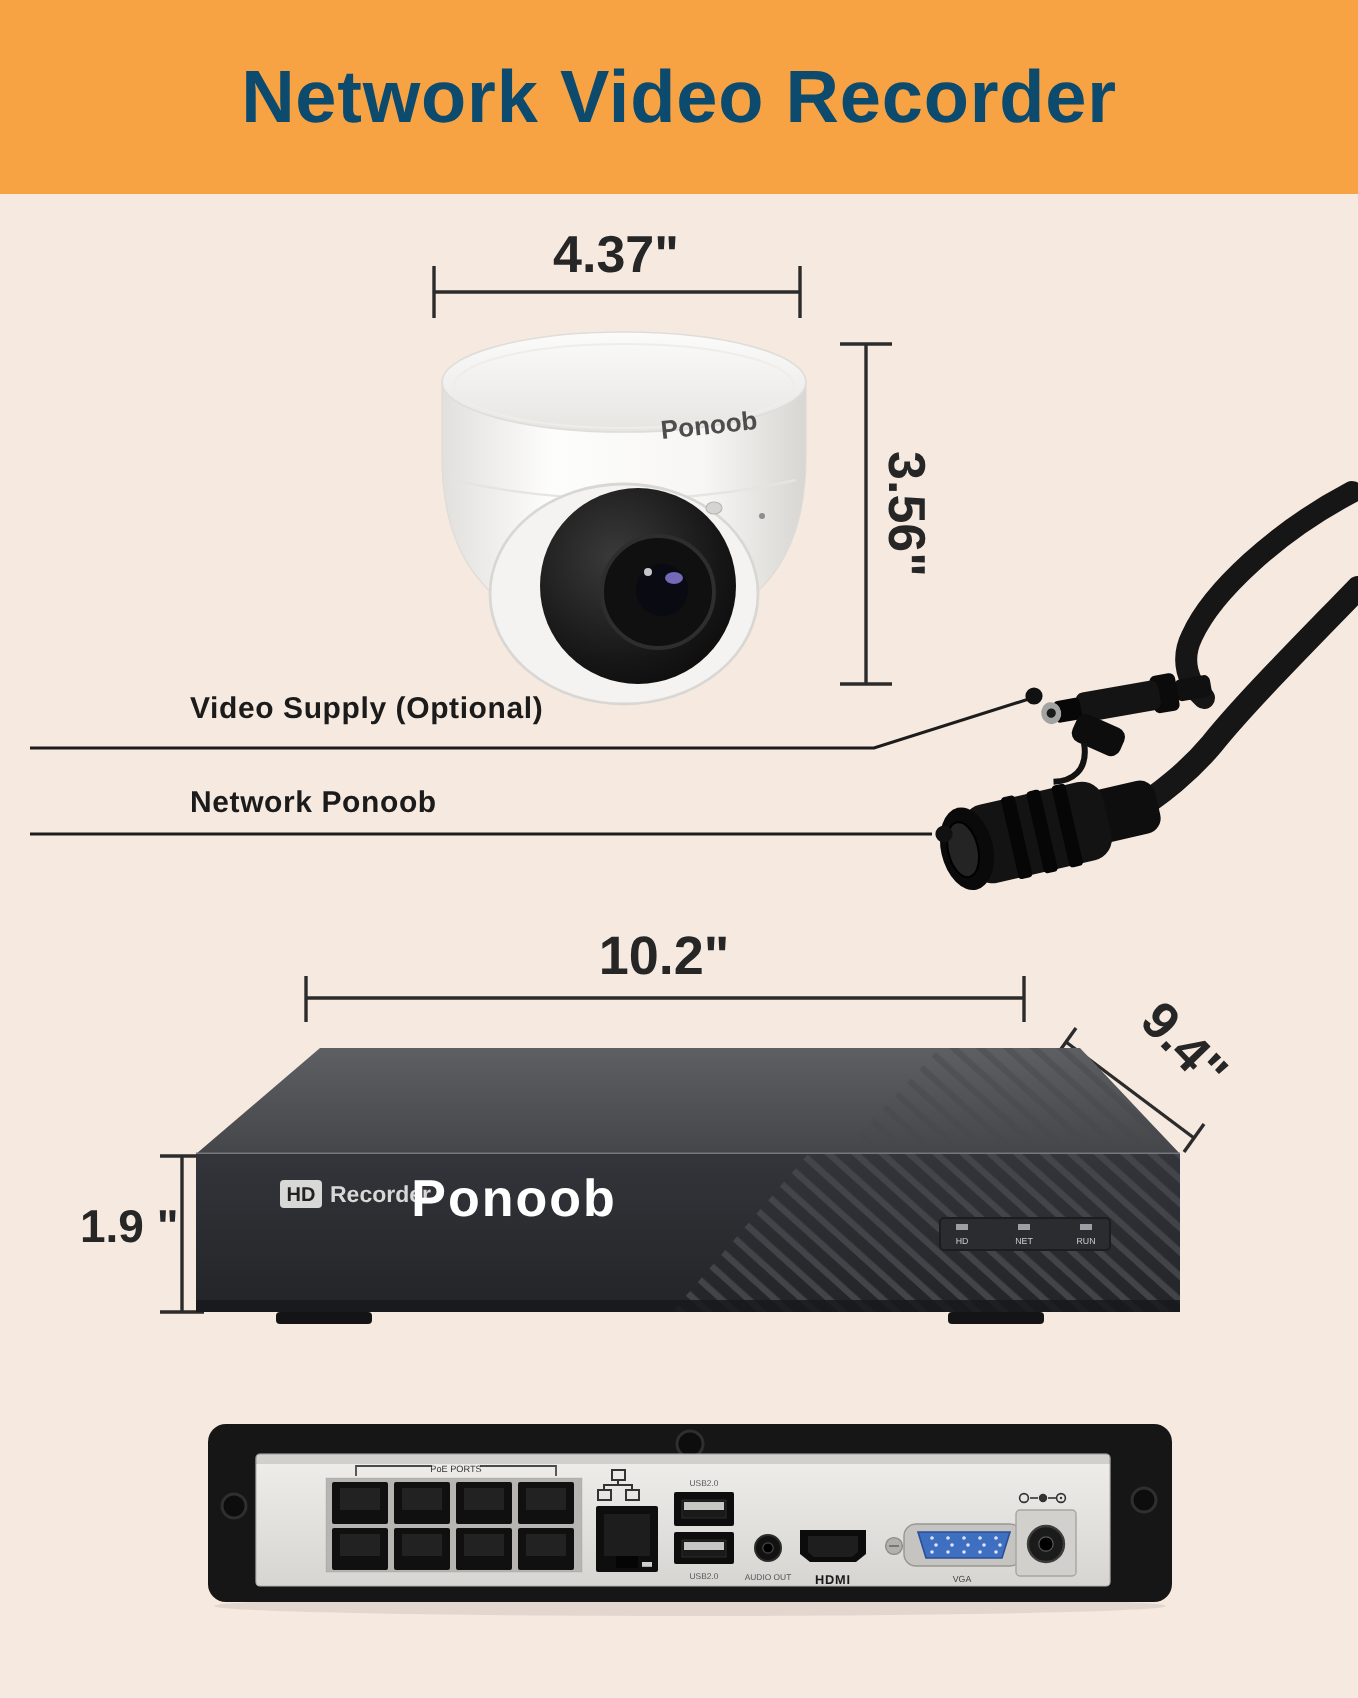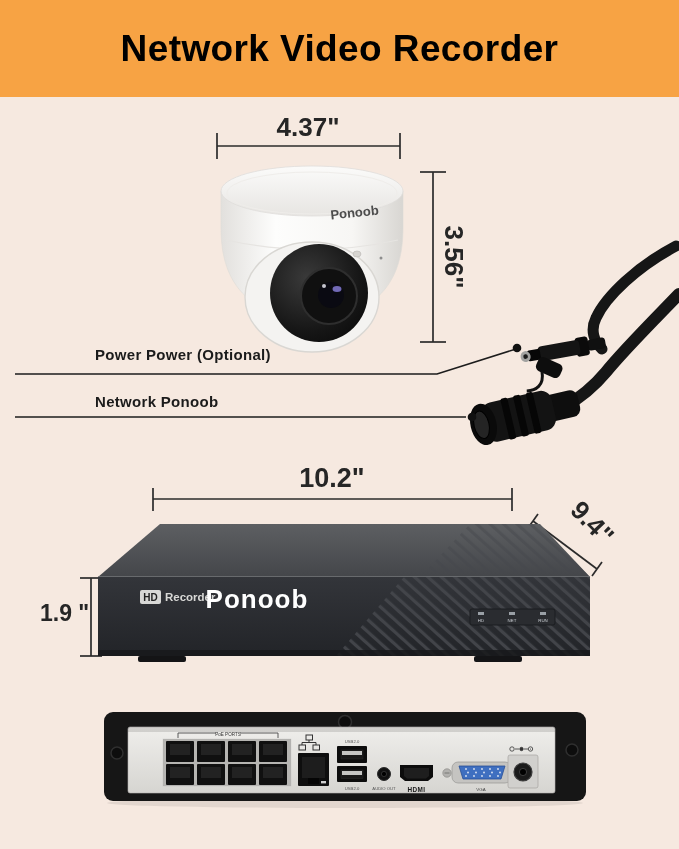--- a/index.html
+++ b/index.html
@@ -1,20 +1,20 @@
 <!DOCTYPE html>
 <html><head>
 <meta charset="utf-8">
 <style>
   html,body{margin:0;padding:0;background:#F6E9E0;}
   .page{position:relative;width:679px;height:849px;background:#F6E9E0;overflow:hidden;
         font-family:"Liberation Sans",sans-serif;}
   .hdr{position:absolute;top:0;left:0;width:679px;height:97px;background:#F7A344;
        display:flex;align-items:center;justify-content:center;}
-  .hdr .title{color:#000000;font-size:37px;font-weight:800;letter-spacing:.4px;}
+  .hdr .title{color:#0c4a6e;font-size:37px;font-weight:800;letter-spacing:.4px;}
   .gfx{position:absolute;top:0;left:0;}
   .dim{position:absolute;color:#262626;font-weight:600;font-size:26px;white-space:nowrap;}
   .dim.small{font-size:23px;}
   .rot90{transform:translate(-50%,-50%) rotate(90deg);}
   .rot45{transform:translate(-50%,-50%) rotate(46deg);}
   .ctr{transform:translateX(-50%);}
   .callout-lbl{position:absolute;color:#1b1b1b;font-weight:700;font-size:15px;
                letter-spacing:.3px;white-space:nowrap;}
   svg text{font-family:"Liberation Sans",sans-serif;}
 </style>
@@ -273,20 +273,20 @@
         <rect x="508" y="755" width="30" height="33" rx="2" fill="#d1d0cd" stroke="#a6a5a2" stroke-width="0.7"></rect>
         <circle cx="523" cy="772" r="9" fill="#1b1b1b" stroke="#3c3c3c" stroke-width="1.2"></circle>
         <circle cx="523" cy="772" r="3.6" fill="#000" stroke="#5a5a5a" stroke-width="0.6"></circle>
       </g>
     </g>
   </svg>
 
   <div class="dim ctr" style="left:308px;top:112px;">4.37"</div>
   <div class="dim rot90" style="left:453px;top:257px;">3.56"</div>
 
-  <div class="callout-lbl" style="left:95px;top:346px;">Power Power (Optional)</div>
+  <div class="callout-lbl" style="left:95px;top:346px;">Video Supply (Optional)</div>
   <div class="callout-lbl" style="left:95px;top:393px;">Network Ponoob</div>
 
   <div class="dim ctr" style="left:332px;top:463px;font-size:27px;">10.2"</div>
   <div class="dim rot45" style="left:592px;top:523px;">9.4"</div>
   <div class="dim small" style="left:40px;top:600px;">1.9 "</div>
 
 </div>
 
 </body></html>

